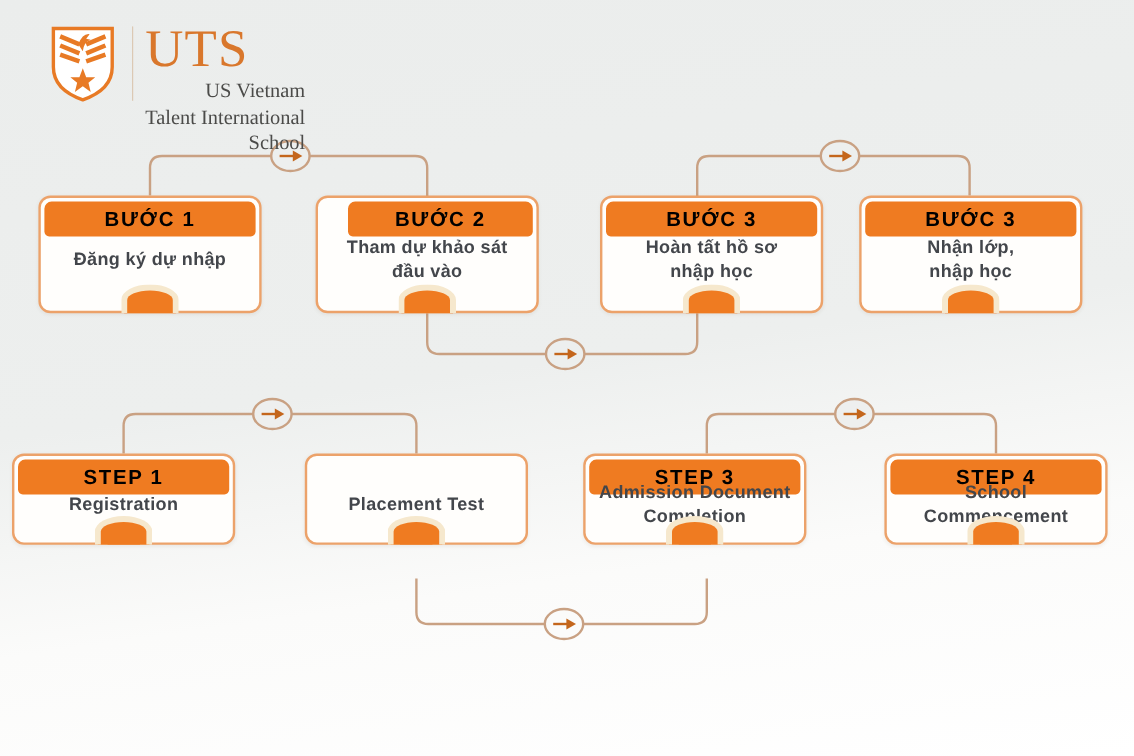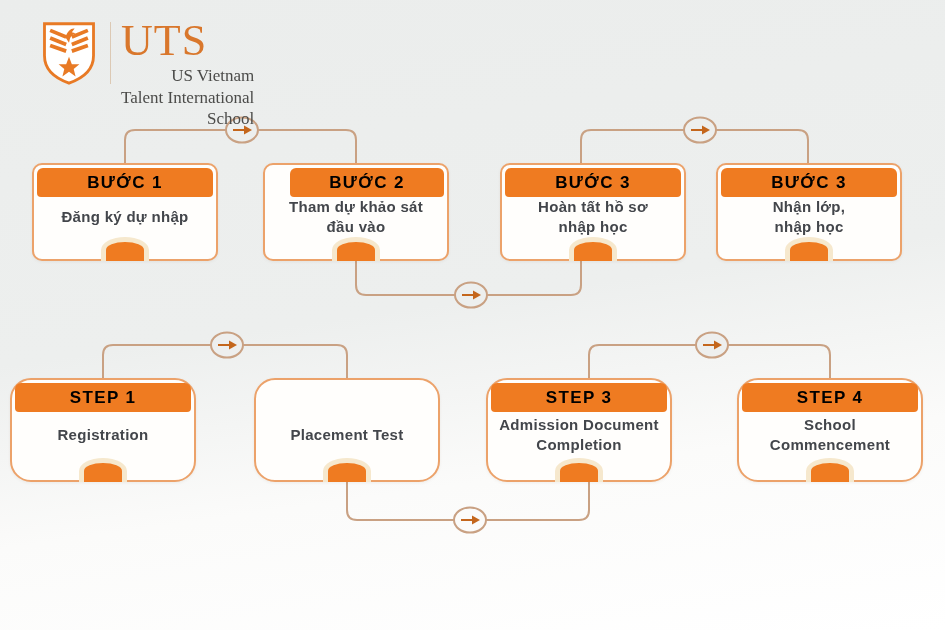--- a/index.html
+++ b/index.html
@@ -24,21 +24,21 @@
   .card-body{position:absolute;left:4px;right:4px;top:28px;bottom:18px;
         display:flex;align-items:center;justify-content:center;text-align:center;
         font-weight:bold;color:#43464b;font-size:15px;letter-spacing:.3px;line-height:1.35;white-space:pre-line;}
   .notch{position:absolute;bottom:-2px;left:50%;transform:translateX(-50%);
         width:48px;height:24px;background:#ef7b21;border:5px solid #f6e8cd;border-bottom:none;
         border-radius:48px 48px 0 0 / 26px 26px 0 0;box-sizing:border-box;}
   
   .vn{top:163px;height:98px;}
   #card-vn-1{left:32px;}  #card-vn-2{left:263px;padding-left:22px;} #card-vn-3{left:500px;} #card-vn-4{left:716px;}
   
-  .en{top:378px;height:104px;border-radius:21px;}
+  .en{top:378px;height:76px;}
   #card-en-1{left:10px;}  #card-en-2{left:254px;} #card-en-3{left:486px;} #card-en-4{left:737px;}
 </style>
 </head>
 <body>
 
 <div id="canvas">
 
   <svg id="connector-layer" width="945" height="630" viewBox="0 0 945 630">
     <g fill="none" stroke="#c9a183" stroke-width="2">
 

